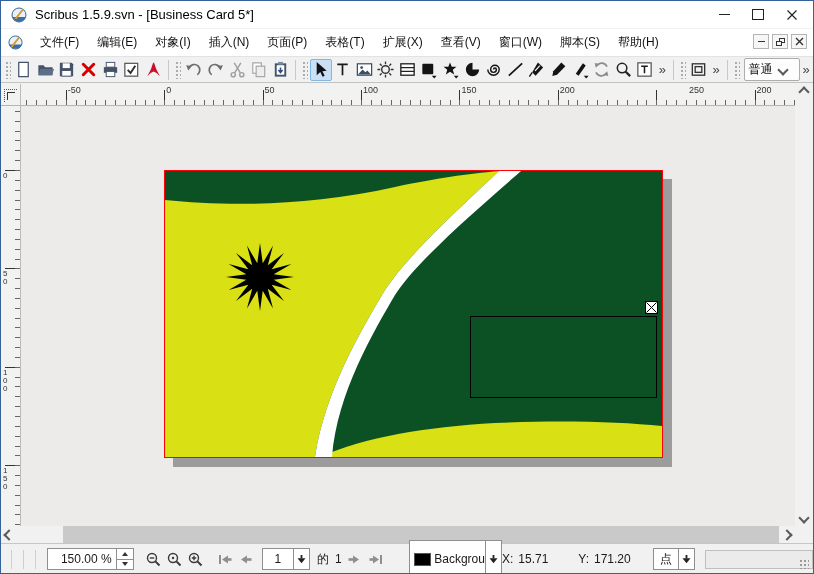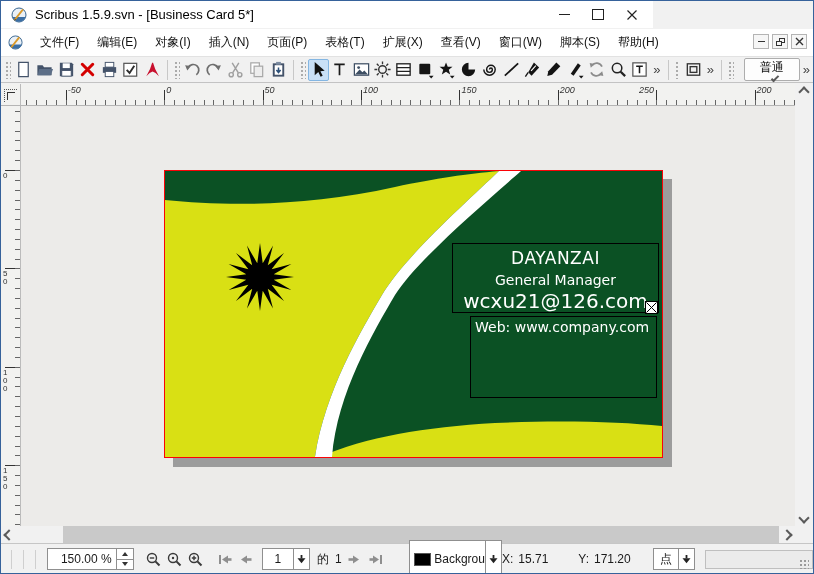--- a/index.html
+++ b/index.html
@@ -1,19 +1,19 @@
 <!DOCTYPE html>
 <html><head>
 <meta charset="utf-8">
 <style>
   html,body{margin:0;padding:0;background:#666;}
   #app{position:relative;width:814px;height:574px;box-sizing:border-box;border:1px solid #36629b;
        background:#f1f1f1;font-family:"Liberation Sans",sans-serif;overflow:hidden;}
   
-  .titlebar{position:absolute;left:0;top:0;width:652px;height:27px;background:#fff;display:flex;align-items:center;}
+  .titlebar{position:absolute;left:0;top:0;width:812px;height:27px;background:#fff;display:flex;align-items:center;}
   .titlebar .logo{margin-left:10px;}
   .title-text{margin-left:8px;font-size:13px;color:#000;}
   .win-btns{position:absolute;right:4px;top:0;height:27px;display:flex;}
   .win-btn{width:34px;height:27px;display:flex;align-items:center;justify-content:center;color:#222;}
   .min-glyph{width:11px;height:0;border-top:1px solid #222;}
   .max-glyph{width:10px;height:9px;border:1px solid #222;}
   
   .menubar{position:absolute;left:0;top:28px;width:812px;height:27px;background:#fff;border-bottom:1px solid #e2e2e2;display:flex;align-items:center;}
   .menubar .logo{margin-left:7px;margin-right:8px;}
   .menu-item{padding:0 9px;font-size:12px;color:#111;line-height:27px;}
@@ -24,33 +24,33 @@
   .mdi-restore i{position:absolute;box-sizing:border-box;border:1px solid #333;background:#f6f6f6;width:6px;height:5px;display:block;}
   .mdi-restore i:first-child{right:0;top:0;}
   .mdi-restore i:last-child{left:0;bottom:0;}
   
   .toolbar{position:absolute;left:0;top:56px;width:812px;height:26px;background:#f1f1f1;border-bottom:1px solid #c3c3c3;display:flex;align-items:center;padding-left:2px;box-sizing:border-box;}
   .tb-handle{width:6px;height:18px;margin:0 2px;background-image:radial-gradient(#ababab 1px,transparent 1.2px);background-size:4px 4px;}
   .tb-sep{width:1px;height:20px;background:#c8c8c8;margin:0 4px;}
   .tb-btn{width:22px;height:22px;display:flex;align-items:center;justify-content:center;border-radius:2px;}
   .tb-btn.active{background:#c9e0f7;border:1px solid #84b6e2;box-sizing:border-box;}
   .tb-overflow{font-size:13px;color:#444;padding:0 3px;}
-  .view-combo{height:21px;min-width:46px;border:1px solid #adadad;background:#fdfdfd;border-radius:2px;display:flex;align-items:center;padding:0 4px;margin-left:8px;flex-direction:column;}
+  .view-combo{height:21px;min-width:46px;border:1px solid #adadad;background:#fdfdfd;border-radius:2px;display:flex;align-items:center;padding:0 4px;margin-left:2px;}
   .view-combo .vlabel{font-size:12px;color:#111;}
   .view-combo .chev{margin-left:6px;}
   
   .ruler-corner{position:absolute;left:0;top:83px;width:20px;height:22px;background:#f2f2f0;border-right:1px solid #bbb;border-bottom:1px solid #b5b5b5;box-sizing:border-box;}
   .ruler-corner .orig{position:absolute;left:3px;top:5px;width:12px;height:12px;border-top:1px dotted #555;border-left:1px dotted #555;}
   .ruler-corner .orig::after{content:"";position:absolute;left:2px;top:2px;width:7px;height:7px;border-top:1px solid #333;border-left:1px solid #333;}
   .h-ruler{position:absolute;left:20px;top:83px;width:774px;height:22px;background:#f2f2f0;border-bottom:1px solid #b5b5b5;box-sizing:border-box;
     background-image:
       repeating-linear-gradient(to right,transparent 0 5.44px,#666 5.44px 6.44px,transparent 6.44px 9.84px),
       repeating-linear-gradient(to right,transparent 0 44.8px,#333 44.8px 45.8px,transparent 45.8px 98.4px);
     background-size:100% 5px,100% 15px;background-position:left bottom,left bottom;background-repeat:no-repeat;}
-  .h-ruler .lbl{position:absolute;top:1px;font-size:9px;color:#333;font-style:italic;}
+  .h-ruler .lbl{position:absolute;top:1px;font-size:9px;color:#333;}
   .v-ruler{position:absolute;left:0;top:105px;width:20px;height:420px;background:#f2f2f0;border-right:1px solid #bbb;box-sizing:border-box;
     background-image:
       repeating-linear-gradient(to bottom,transparent 0 4.96px,#666 4.96px 5.96px,transparent 5.96px 9.84px),
       repeating-linear-gradient(to bottom,transparent 0 64px,#333 64px 65px,transparent 65px 98.4px);
     background-size:5px 100%,15px 100%;background-position:right top,right top;background-repeat:no-repeat;}
   .v-ruler .lbl{position:absolute;left:2px;width:8px;font-size:8px;line-height:8px;word-break:break-all;color:#333;}
   
   .canvas{position:absolute;left:20px;top:105px;width:774px;height:420px;background:#ecebe9;overflow:hidden;}
   .page-shadow{position:absolute;left:152px;top:73px;width:499px;height:288px;background:#9c9c9c;}
   .page{position:absolute;left:143px;top:64px;width:497px;height:286px;border:1px solid #fb0207;background:#0b5124;}
@@ -362,52 +362,46 @@
   <div class="ruler-corner">
       <span class="orig"></span>
     </div>
   <div class="h-ruler">
     <span class="lbl" style="left:46.8px">-50</span>
     <span class="lbl" style="left:145.2px">0</span>
     <span class="lbl" style="left:243.6px">50</span>
     <span class="lbl" style="left:342px">100</span>
     <span class="lbl" style="left:440.4px">150</span>
     <span class="lbl" style="left:538.8px">200</span>
-    <span class="lbl" style="left:618px">250</span>
+    <span class="lbl" style="left:668px">250</span>
     <span class="lbl" style="left:735.6px">200</span>
   </div>
   <div class="v-ruler">
     <span class="lbl" style="top:66px">0</span>
     <span class="lbl" style="top:164.4px">50</span>
     <span class="lbl" style="top:262.8px">100</span>
     <span class="lbl" style="top:361.2px">150</span>
   </div>
 
   <div class="canvas">
     <div class="page-shadow"></div>
     <div class="page">
       <svg width="497" height="286" viewBox="0 0 497 286">
         <rect width="497" height="286" fill="#0b5124"></rect>
         <path d="M0,29 C60,35 140,36 230,16 C272,7 302,3 334,0 C305,28 240,85 217,124 C196,160 160,220 150,286 L0,286 Z" fill="#d9e014"></path>
         <path d="M155,286 C200,266 260,256 330,252 C400,249 455,251 497,255 L497,286 Z" fill="#d9e014"></path>
         <path d="M334,0 L356,0 C322,30 253,88 230,124 C209,160 172,222 167,286 L150,286 C160,220 196,160 217,124 C240,85 305,28 334,0 Z" fill="#ffffff"></path>
         <polygon fill="#000000" points="95.00,72.00 97.73,92.27 108.01,74.59 102.78,94.36 119.04,81.96 106.64,98.22 126.41,92.99 108.73,103.27 129.00,106.00 108.73,108.73 126.41,119.01 106.64,113.78 119.04,130.04 102.78,117.64 108.01,137.41 97.73,119.73 95.00,140.00 92.27,119.73 81.99,137.41 87.22,117.64 70.96,130.04 83.36,113.78 63.59,119.01 81.27,108.73 61.00,106.00 81.27,103.27 63.59,92.99 83.36,98.22 70.96,81.96 87.22,94.36 81.99,74.59 92.27,92.27"></polygon>
       </svg>
-      <div class="tframe tf1">
-        <div class="l1" style="color: rgb(255, 255, 255);">DAYANZAI</div>
-        <div class="l2" style="color: rgb(255, 255, 255);">General Manager</div>
-        <div class="l3" style="color: rgb(255, 255, 255);">wcxu21@126.com</div>
-      </div>
       <div class="overflow-box">
         <svg width="11" height="11" viewBox="0 0 11 11">
             <path d="M0.5,0.5 L10.5,10.5 M10.5,0.5 L0.5,10.5" stroke="#000" stroke-width="1"></path>
           </svg>
       </div>
       <div class="tframe tf2" style="color: rgb(255, 255, 255);">
-        <div>Web: www.company.com</div>
       </div>
     </div>
   </div>
 
   <div class="v-scroll">
     <div class="arrow top">
         <span class="chev up"></span>
       </div>
     <div class="v-thumb"></div>
     <div class="arrow bot">

